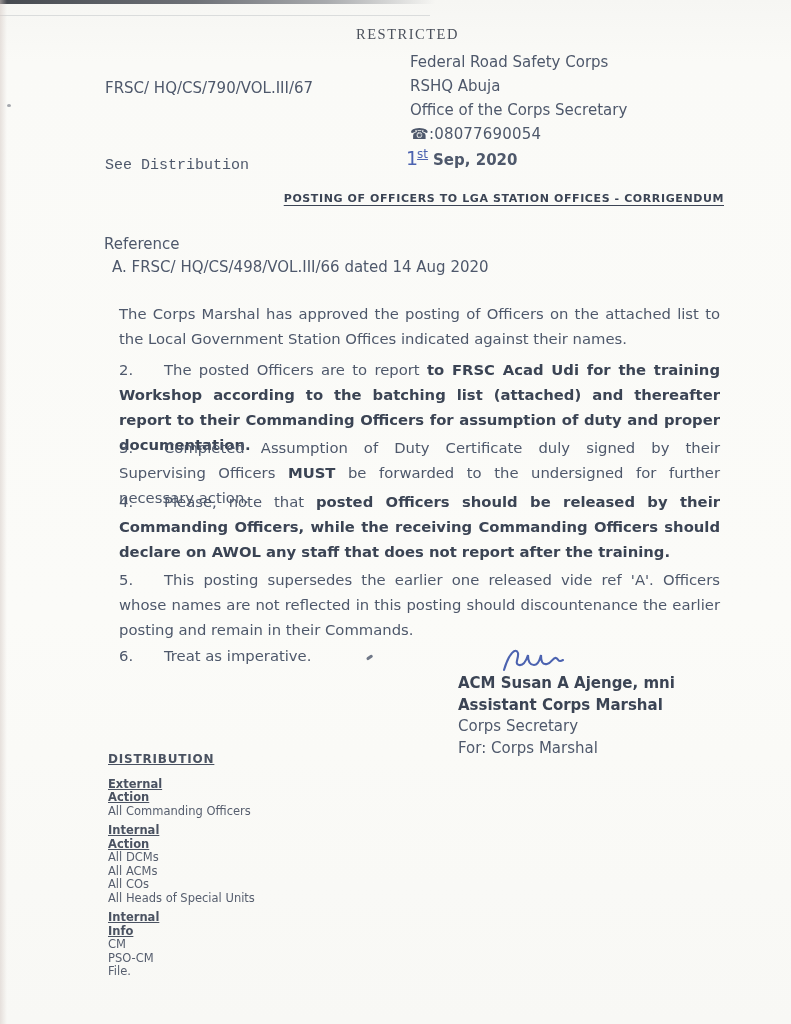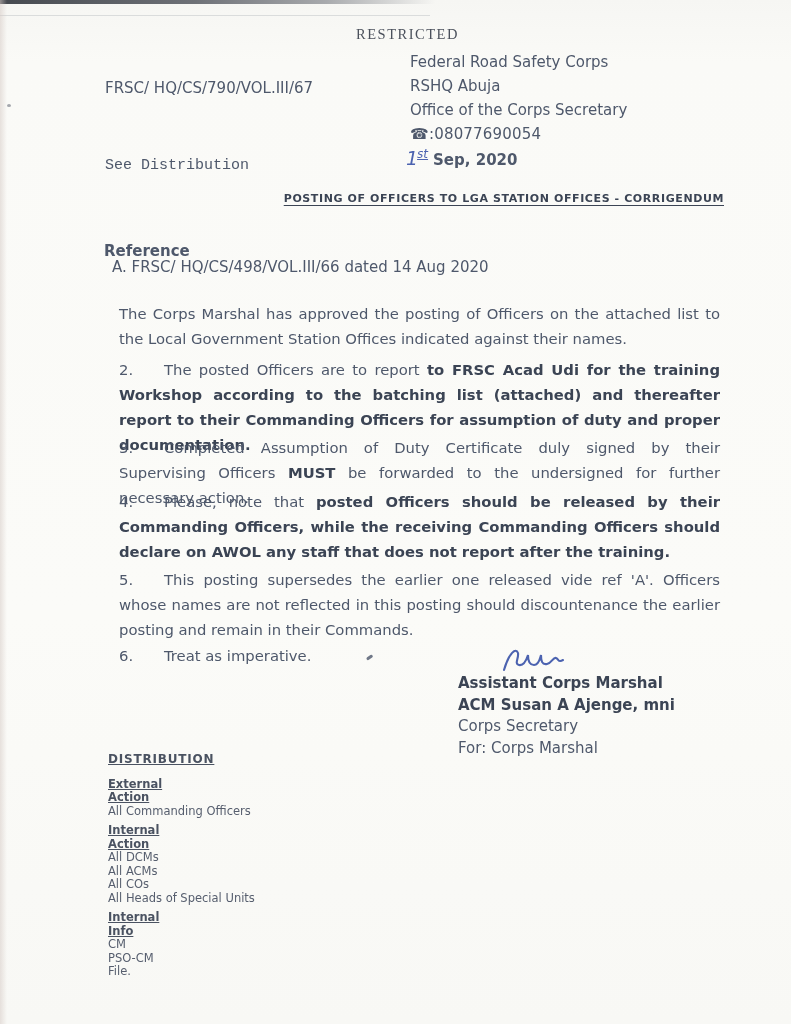--- a/index.html
+++ b/index.html
@@ -27,30 +27,30 @@
   .restricted{position:absolute;top:26px;left:0;right:0;text-align:center;
     font-family:"Liberation Serif","DejaVu Serif",serif;
     font-size:14.5px;letter-spacing:1.5px;color:#4b515c;}
 
   .ref-number{position:absolute;left:105px;top:79px;font-size:15px;}
   .org-block{position:absolute;left:410px;top:50px;font-size:15px;line-height:24px;}
   .phone-row{letter-spacing:.2px;}
   .see-dist{position:absolute;left:105px;top:157px;font-size:15px;font-family:Liberation Mono, monospace;}
 
   .date-line{position:absolute;left:406px;top:147px;font-size:15px;}
-  .hand{color:var(--blue,#4c63b0);font-style:italic;font-size:19px;font-weight:500;
+  .hand{color:var(--blue,#4c63b0);font-size:19px;font-weight:500;
     font-family:"DejaVu Sans","Liberation Sans",sans-serif;}
   .hand sup{font-size:12px;text-decoration:underline;margin-left:-1px;}
   .date-typed{margin-left:5px;font-weight:bold;}
 
   .doc-title{position:absolute;left:104px;top:192px;width:620px;
     font-size:11px;font-weight:700;letter-spacing:.6px;color:var(--ink-bold,#3b4454);
     text-decoration:underline;text-underline-offset:3px;text-align:right;}
 
-  .ref-label{position:absolute;left:104px;top:242px;font-size:15px;font-weight:bold;}
+  .ref-label{position:absolute;left:104px;top:235px;font-size:15px;}
   .ref-item{position:absolute;left:112px;top:258px;font-size:15px;}
 
   .para{position:absolute;left:103px;width:601px;margin:16px;
     font-size:14.8px;line-height:25px;text-align:justify;text-align-last:left;}
   .para .num{display:inline-block;width:45px;font-weight:inherit;}
   .b{font-weight:700;color:var(--ink-bold,#3b4454);}
   .p1{top:285px;}
   .p2{top:341px;}
   .p3{top:419px;}
   .p4{top:473px;}
@@ -111,22 +111,22 @@
 
   <p class="para p5"><span class="num">5.</span><span>This posting supersedes the earlier one released vide ref 'A'. Officers whose names are not reflected in this posting should discountenance the earlier posting and remain in their Commands.</span></p>
 
   <p class="para p6"><span class="num">6.</span><span>Treat as imperative.</span></p>
 
   <svg class="signature-svg" width="70" height="34" viewBox="0 0 70 34">
     <path d="M4 26 C 9 9, 16 3, 18 9 C 19 14, 14 20, 19 21 C 25 22, 27 14, 28 11 C 28 17, 29 21, 34 21 C 39 21, 40 14, 41 11 C 41 17, 42 21, 47 20 C 52 19, 53 13, 56 14 C 59 15, 58 19, 63 16" fill="none" stroke="#4c63b0" stroke-width="2.1" stroke-linecap="round"></path>
   </svg>
 
   <div class="sig-block">
+    <div class="sig-bold">ACM Susan A Ajenge, mni</div>
     <div class="sig-bold">Assistant Corps Marshal</div>
-    <div class="sig-bold">ACM Susan A Ajenge, mni</div>
     <div>Corps Secretary</div>
     <div>For: Corps Marshal</div>
   </div>
 
   <div class="distribution">
     <div class="dist-heading">DISTRIBUTION</div>
 
     <div class="dist-group">
       <div class="u">External</div>
       <div class="u">Action</div>

